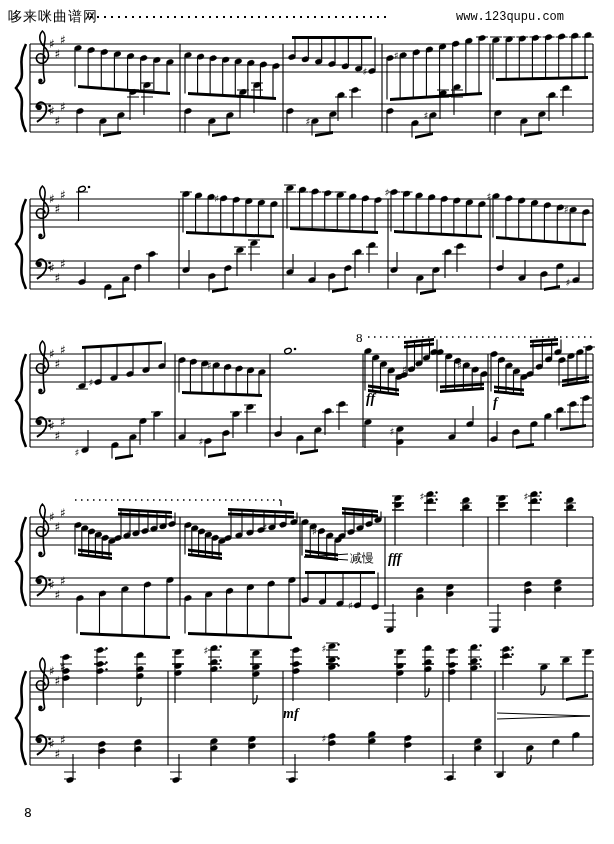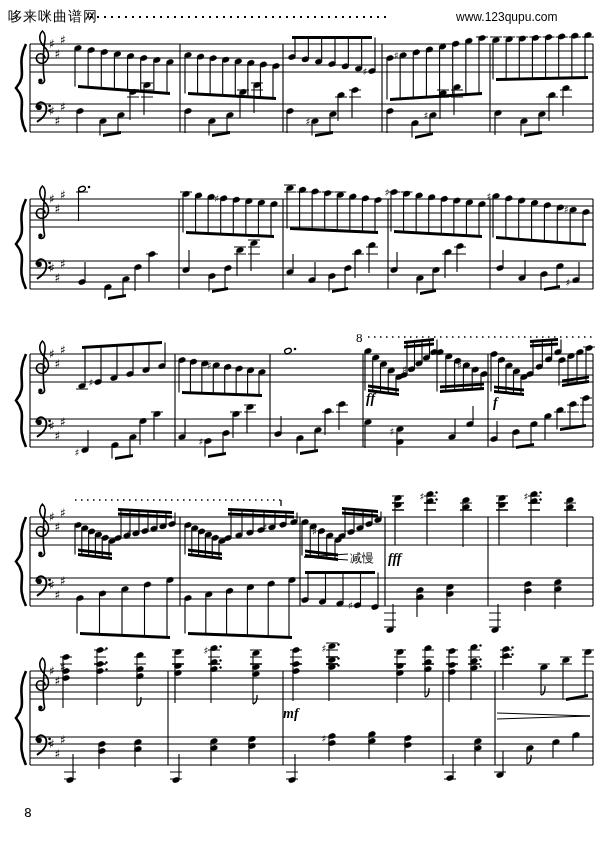--- a/index.html
+++ b/index.html
@@ -2,21 +2,21 @@
 <html><head>
 <meta charset="utf-8">
 <style>
   html,body{margin:0;padding:0;background:#888;}
   .page{position:relative;width:614px;height:844px;background:#ffffff;overflow:hidden;
         font-family:"Liberation Sans",sans-serif;color:#000;}
   .hdr-site{position:absolute;left:8px;top:8px;font-size:14px;letter-spacing:1px;}
   .hdr-dots{position:absolute;left:90px;top:16px;width:300px;height:2px;
             background:repeating-linear-gradient(to right,#000 0 2px,transparent 2px 7px);}
   .hdr-url{position:absolute;left:456px;top:10px;font-size:12px;
-           font-family:Liberation Sans, sans-serif;}
+           font-family:Liberation Mono, monospace;}
   .pagenum{position:absolute;left:24px;top:805px;font-size:13px;
            font-family:"DejaVu Sans Mono",monospace;}
   svg.score{position:absolute;left:0;top:0;}
 </style>
 </head>
 <body>
 
 <div class="page">
   <svg class="score" id="score" width="614" height="844" viewBox="0 0 614 844">
       <g>

